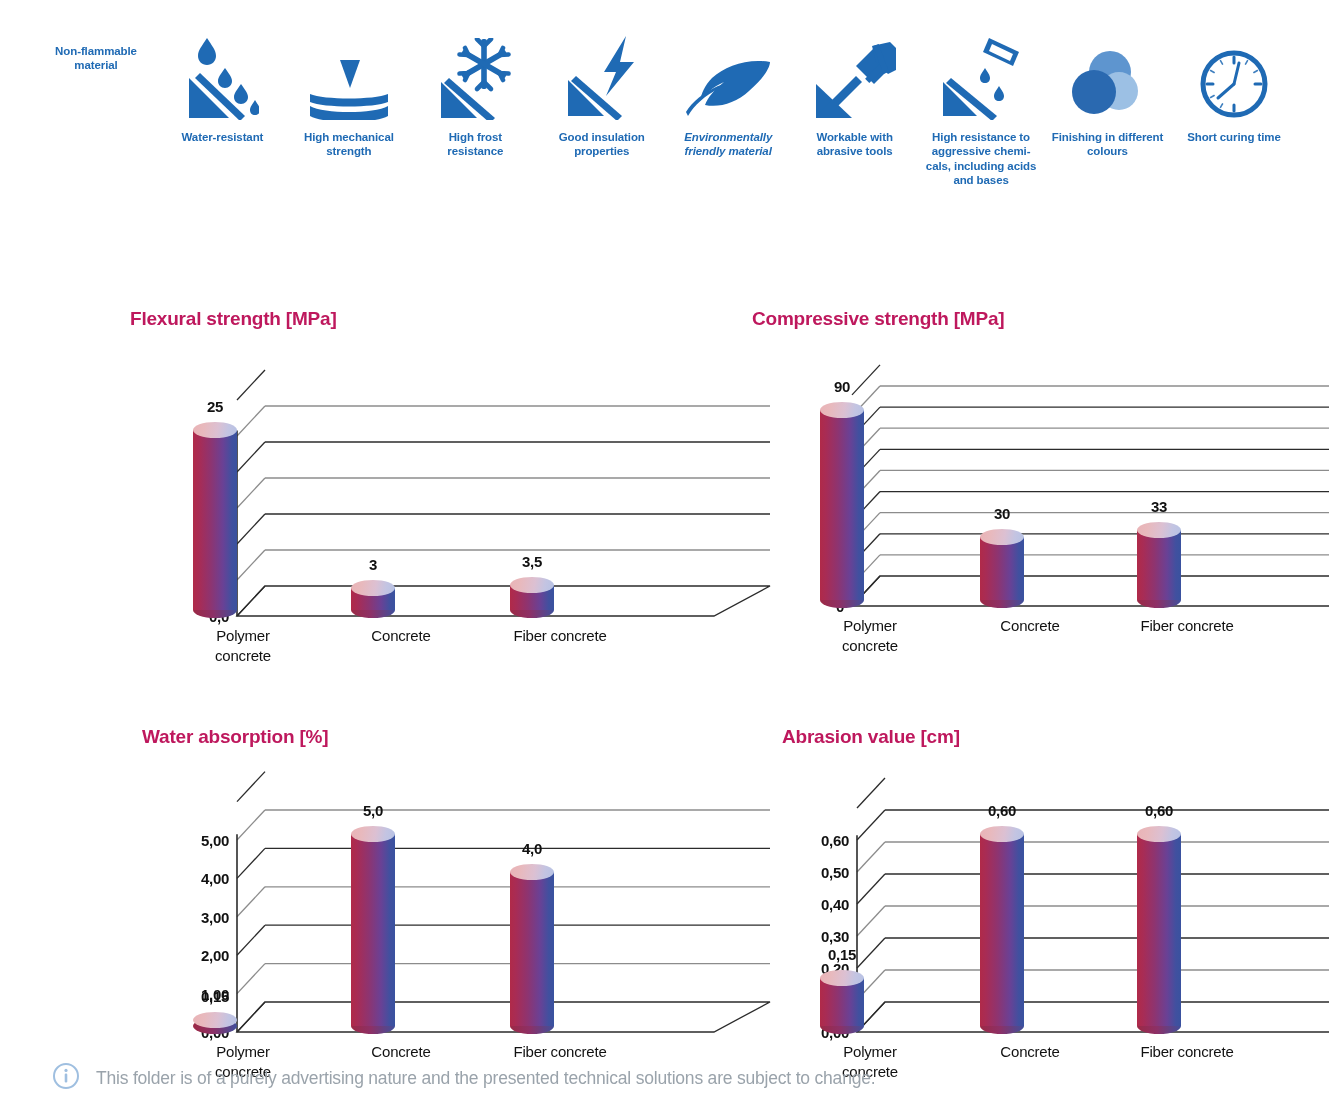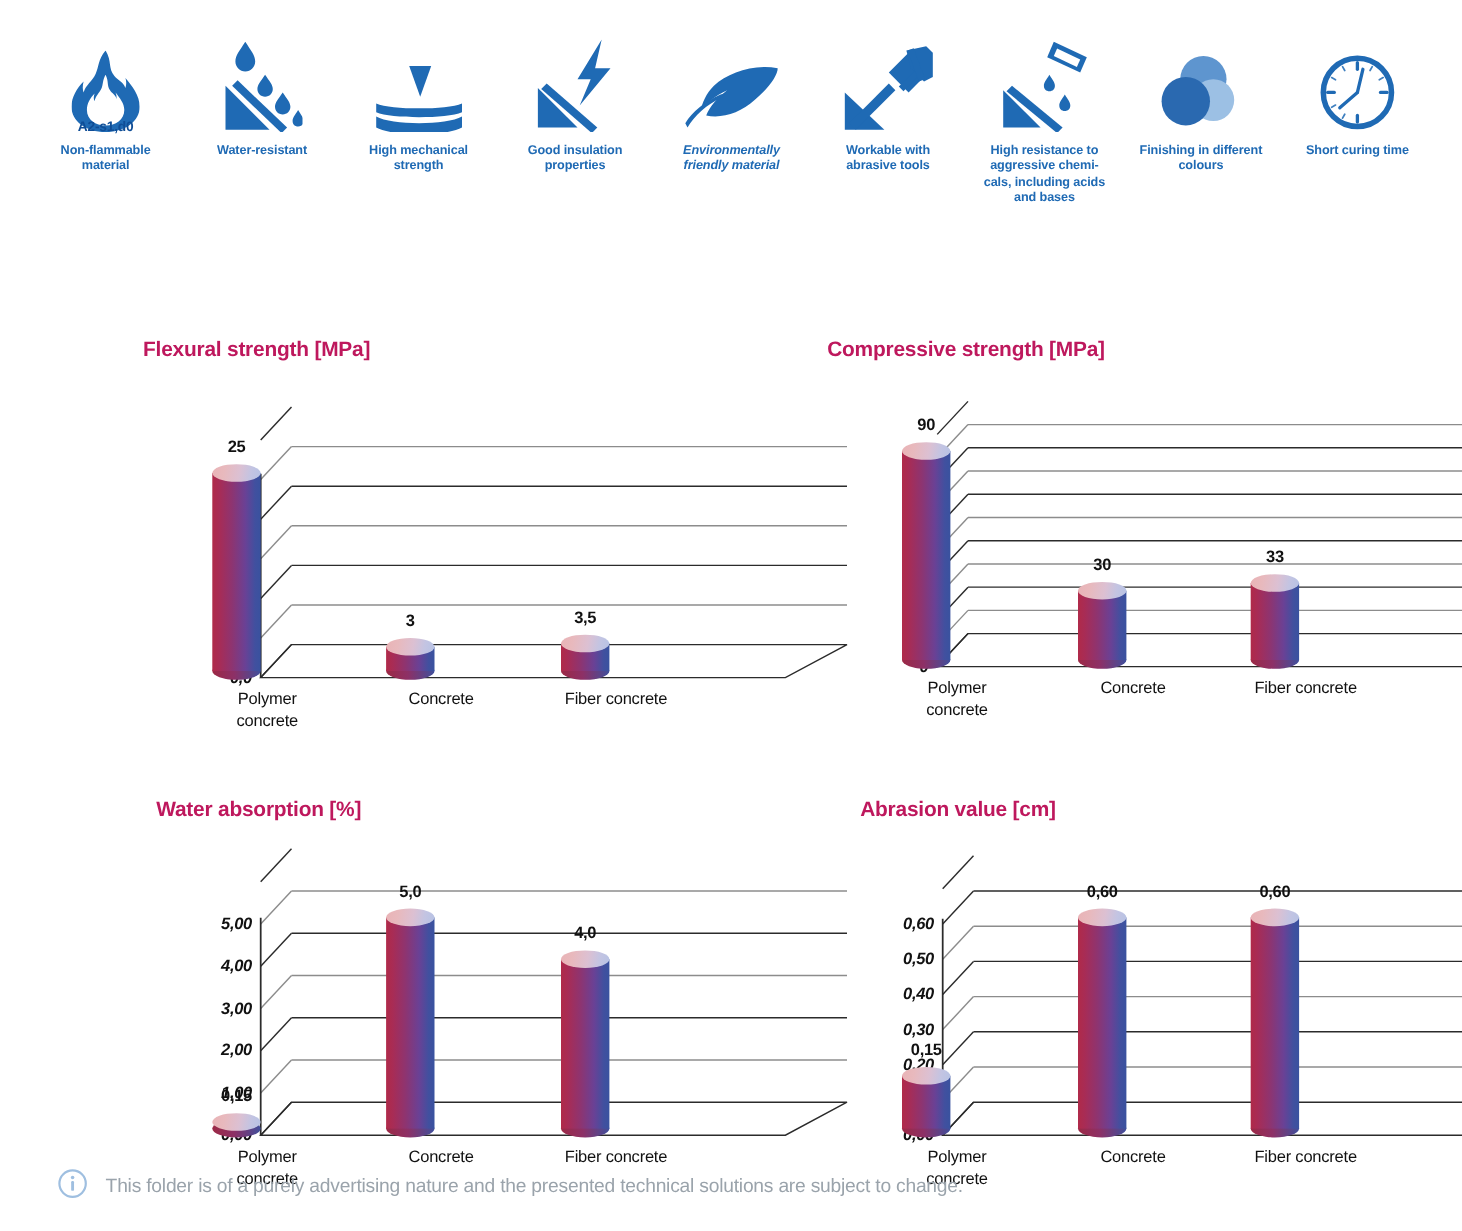--- a/index.html
+++ b/index.html
@@ -56,21 +56,20 @@
   .ytick{
     position:absolute;
     right:0;
     transform:translateY(-50%);
     font-size:15px;
     color:#111;
     font-weight:bold;
     white-space:nowrap;
     text-align:right;
     letter-spacing:-0.3px;
-    font-style:italic;
   }
   .xlabel{
     position:absolute;
     text-align:center;
     font-size:15px;
     color:#111;
     line-height:1.35;
     white-space:pre-line;
     letter-spacing:-0.2px;
   }
@@ -109,27 +108,20 @@
   }
   #footer .note{
     color:#9aa3ab;font-size:17.5px;letter-spacing:-0.2px;
   }
 </style>
 </head>
 <body>
 
 <div id="features">
     <div class="feature">
-      <div class="feat-ico">
-        <svg width="62" height="74" viewBox="0 0 62 74">
-      <path fill="#1f6ab4" d="M31 0c6 10 2 16 8 23 3 4 8 5 10 11 1-3 1-6 0-9 6 7 13 16 13 26 0 13-13 23-31 23S0 64 0 51c0-9 5-17 11-23-1 4-1 7 0 10 2-7 8-10 11-17 3-6 2-13 9-21z"></path>
-      <path fill="#ffffff" d="M31 22c3 6 1 10 4 14 2 3 5 4 6 8 0-2 0-4-1-6 4 5 8 10 8 16 0 9-8 14-17 14s-17-5-17-14c0-6 3-11 7-15-1 3-1 5 0 7 1-5 4-7 6-11 2-4 1-8 4-13z"></path>
-    </svg>
-        <div class="a2tag">A2-s1,d0</div>
-      </div>
       <div class="feat-label" style="white-space: pre-line;">Non-flammable
 material</div>
     </div>
     <div class="feature">
       <div class="feat-ico">
         <svg width="74" height="82" viewBox="0 0 74 82">
       <path fill="#1f6ab4" d="M22 0c5 8 9 12 9 18 0 5-4 9-9 9s-9-4-9-9C13 12 17 8 22 0z"></path>
       <path fill="#1f6ab4" d="M4 40 L4 80 L44 80 Z"></path>
       <path fill="#1f6ab4" d="M15 35 L60 78 L55 83 L10 40 Z"></path>
       <path fill="#1f6ab4" d="M40 30c4 6 7 9 7 13 0 4-3 7-7 7s-7-3-7-7c0-4 3-7 7-13z"></path>
@@ -142,20 +134,45 @@
     <div class="feature">
       <div class="feat-ico">
         <svg width="82" height="62" viewBox="0 0 82 62">
       <path fill="#1f6ab4" d="M32 2 L52 2 L42 30 Z"></path>
       <path fill="#1f6ab4" d="M2 36c14 6 64 6 78 0 l0 8 c-14 6 -64 6 -78 0 Z"></path>
       <path fill="#1f6ab4" d="M2 48c14 8 64 8 78 0 l0 10 c-14 8 -64 8 -78 0 Z"></path>
     </svg>
       </div>
       <div class="feat-label" style="white-space: pre-line;">High mechanical
 strength</div>
+    </div>
+    <div class="feature">
+      <div class="feat-ico">
+        <svg width="76" height="82" viewBox="0 0 76 82">
+      <path fill="#1f6ab4" d="M4 44 L4 80 L40 80 Z"></path>
+      <path fill="#1f6ab4" d="M12 40 L58 80 L53 85 L7 45 Z"></path>
+      <g fill="#1f6ab4" transform="translate(47,26)">
+        <g>
+          <rect x="-2.8" y="-25" width="5.6" height="50" rx="2"></rect>
+          <rect x="-2.8" y="-25" width="5.6" height="50" rx="2" transform="rotate(60)"></rect>
+          <rect x="-2.8" y="-25" width="5.6" height="50" rx="2" transform="rotate(120)"></rect>
+          <g stroke="#1f6ab4" stroke-width="4.6" stroke-linecap="round">
+            <path d="M0 -18 L-7 -25 M0 -18 L7 -25"></path>
+            <path d="M0 18 L-7 25 M0 18 L7 25"></path>
+            <path d="M-15.6 -9 L-24.5 -9.5 M-15.6 -9 L-19 -16"></path>
+            <path d="M15.6 9 L24.5 9.5 M15.6 9 L19 16"></path>
+            <path d="M15.6 -9 L24.5 -9.5 M15.6 -9 L19 -16"></path>
+            <path d="M-15.6 9 L-24.5 9.5 M-15.6 9 L-19 16"></path>
+          </g>
+        </g>
+      </g>
+    </svg>
+      </div>
+      <div class="feat-label" style="white-space: pre-line;">High frost
+resistance</div>
     </div>
     <div class="feature">
       <div class="feat-ico">
         <svg width="76" height="84" viewBox="0 0 76 84">
       <path fill="#1f6ab4" d="M4 44 L4 80 L40 80 Z"></path>
       <path fill="#1f6ab4" d="M12 40 L58 80 L53 85 L7 45 Z"></path>
       <path fill="#1f6ab4" d="M62 0 L40 36 L52 36 L42 60 L70 26 L56 26 Z"></path>
     </svg>
       </div>
       <div class="feat-label" style="white-space: pre-line;">Good insulation

